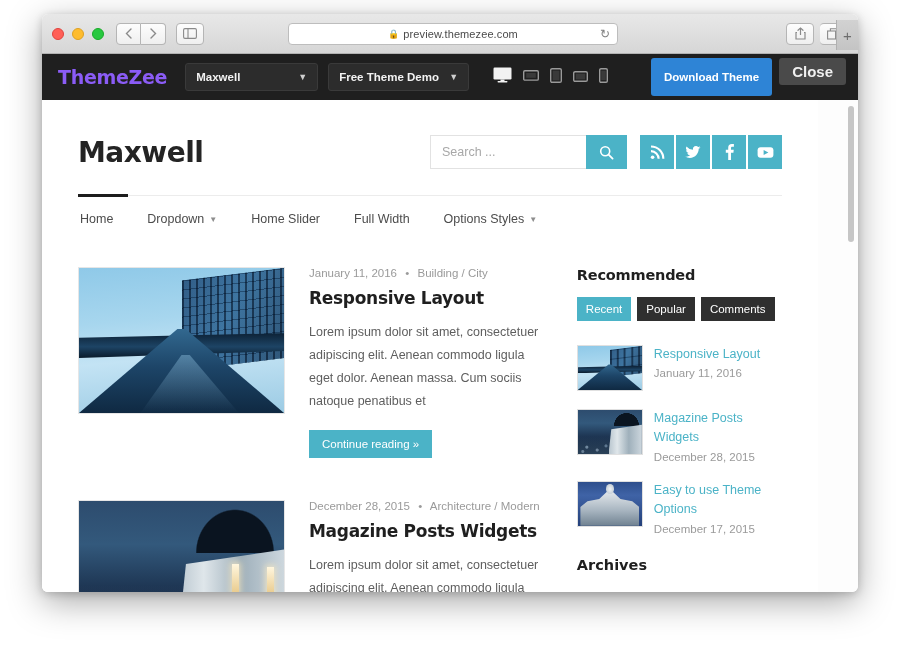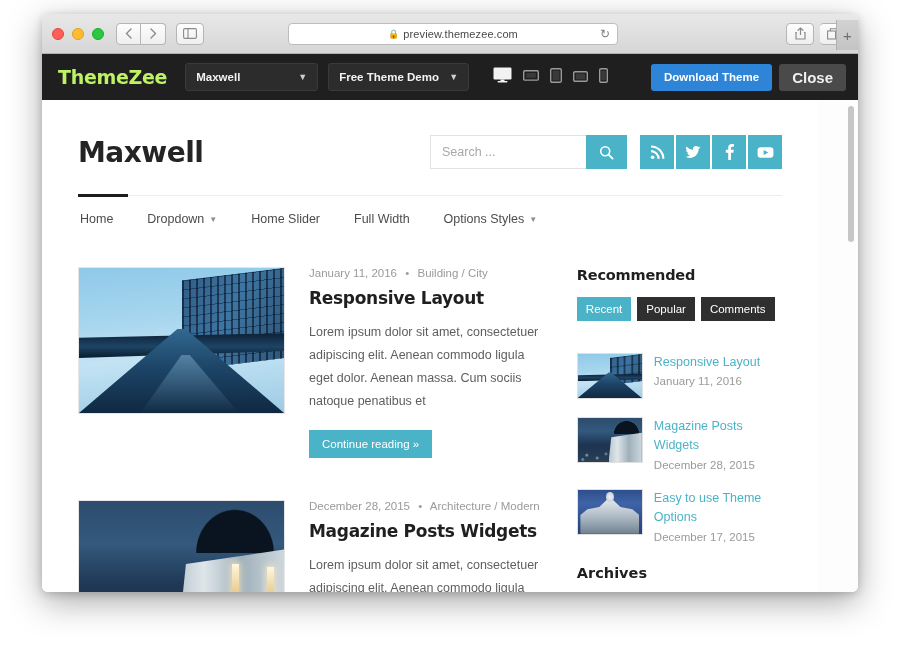--- a/index.html
+++ b/index.html
@@ -94,21 +94,21 @@
   .tz-bar {
     height: 46px;
     background: #1f1f1f;
     display: flex;
     align-items: center;
     padding: 0 12px;
     gap: 10px;
   }
   .tz-logo {
     font-family: "DejaVu Sans", sans-serif;
-    color: #bef264;
+    color: #8b5cf6;
     font-size: 19px;
     font-weight: bold;
     letter-spacing: -.3px;
     margin-right: 8px;
     padding-left: 4px;
   }
   .tz-select {
     height: 28px;
     background: #2c2c2c;
     border: 1px solid #3a3a3a;
@@ -128,21 +128,21 @@
   .device-group { display: flex; align-items: center; gap: 11px; margin-left: 14px; }
   .dev { display: block; }
 
   .tz-actions { display: flex; gap: 7px; margin-left: auto; }
   .btn-download {
     background: #2e84d6;
     color: #fff;
     font-size: 11.5px;
     font-weight: bold;
     padding: 0 13px;
-    height: 27px;
+    height: 38px;
     border-radius: 3px;
     display: flex; align-items: center;
     white-space: nowrap;
   }
   .btn-close {
     background: #4a4a4a;
     color: #f0f0f0;
     font-size: 15px;
     font-weight: bold;
     padding: 0 13px;
@@ -281,21 +281,21 @@
 
   
   .widget-title {
     font-family: "DejaVu Sans", sans-serif;
     font-size: 14.5px;
     font-weight: bold;
     color: #1f1f1f;
     margin-bottom: 14px;
     letter-spacing: -.2px;
   }
-  .tab-row { display: flex; gap: 6px; margin-bottom: 32px; }
+  .tab-row { display: flex; gap: 6px; margin-bottom: 24px; }
   .tab {
     font-size: 11.5px;
     padding: 6px 9px;
     background: #2f2f2f;
     color: #ffffff;
     white-space: nowrap;
   }
   .tab.active { background: #4bb3c7; color: #ffffff; }
 
   .recent-item { display: flex; gap: 11px; margin-bottom: 18px; }

